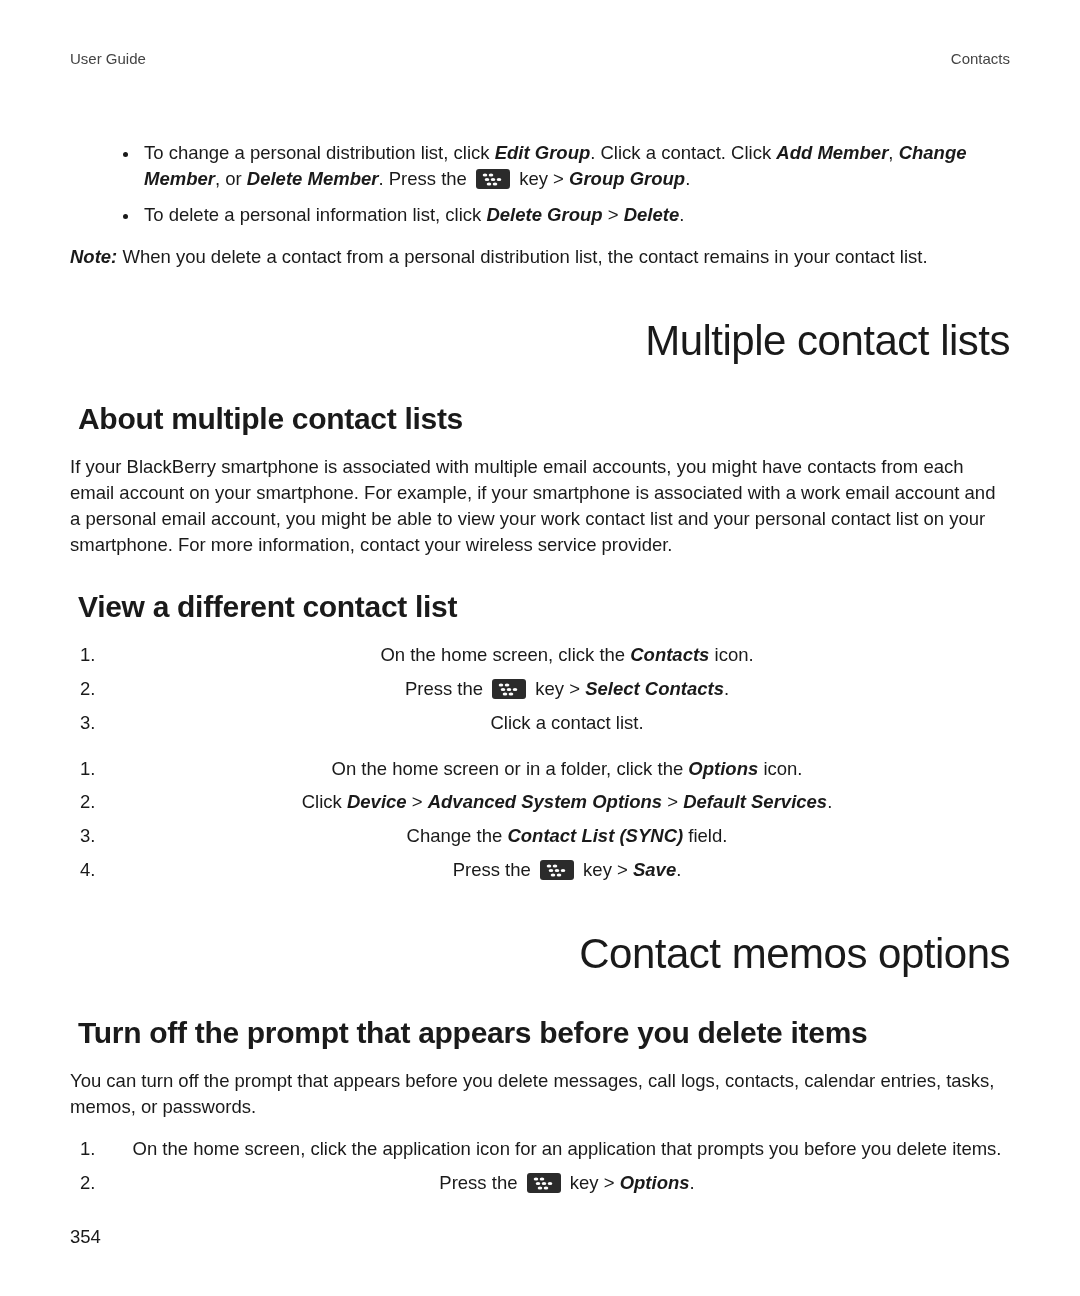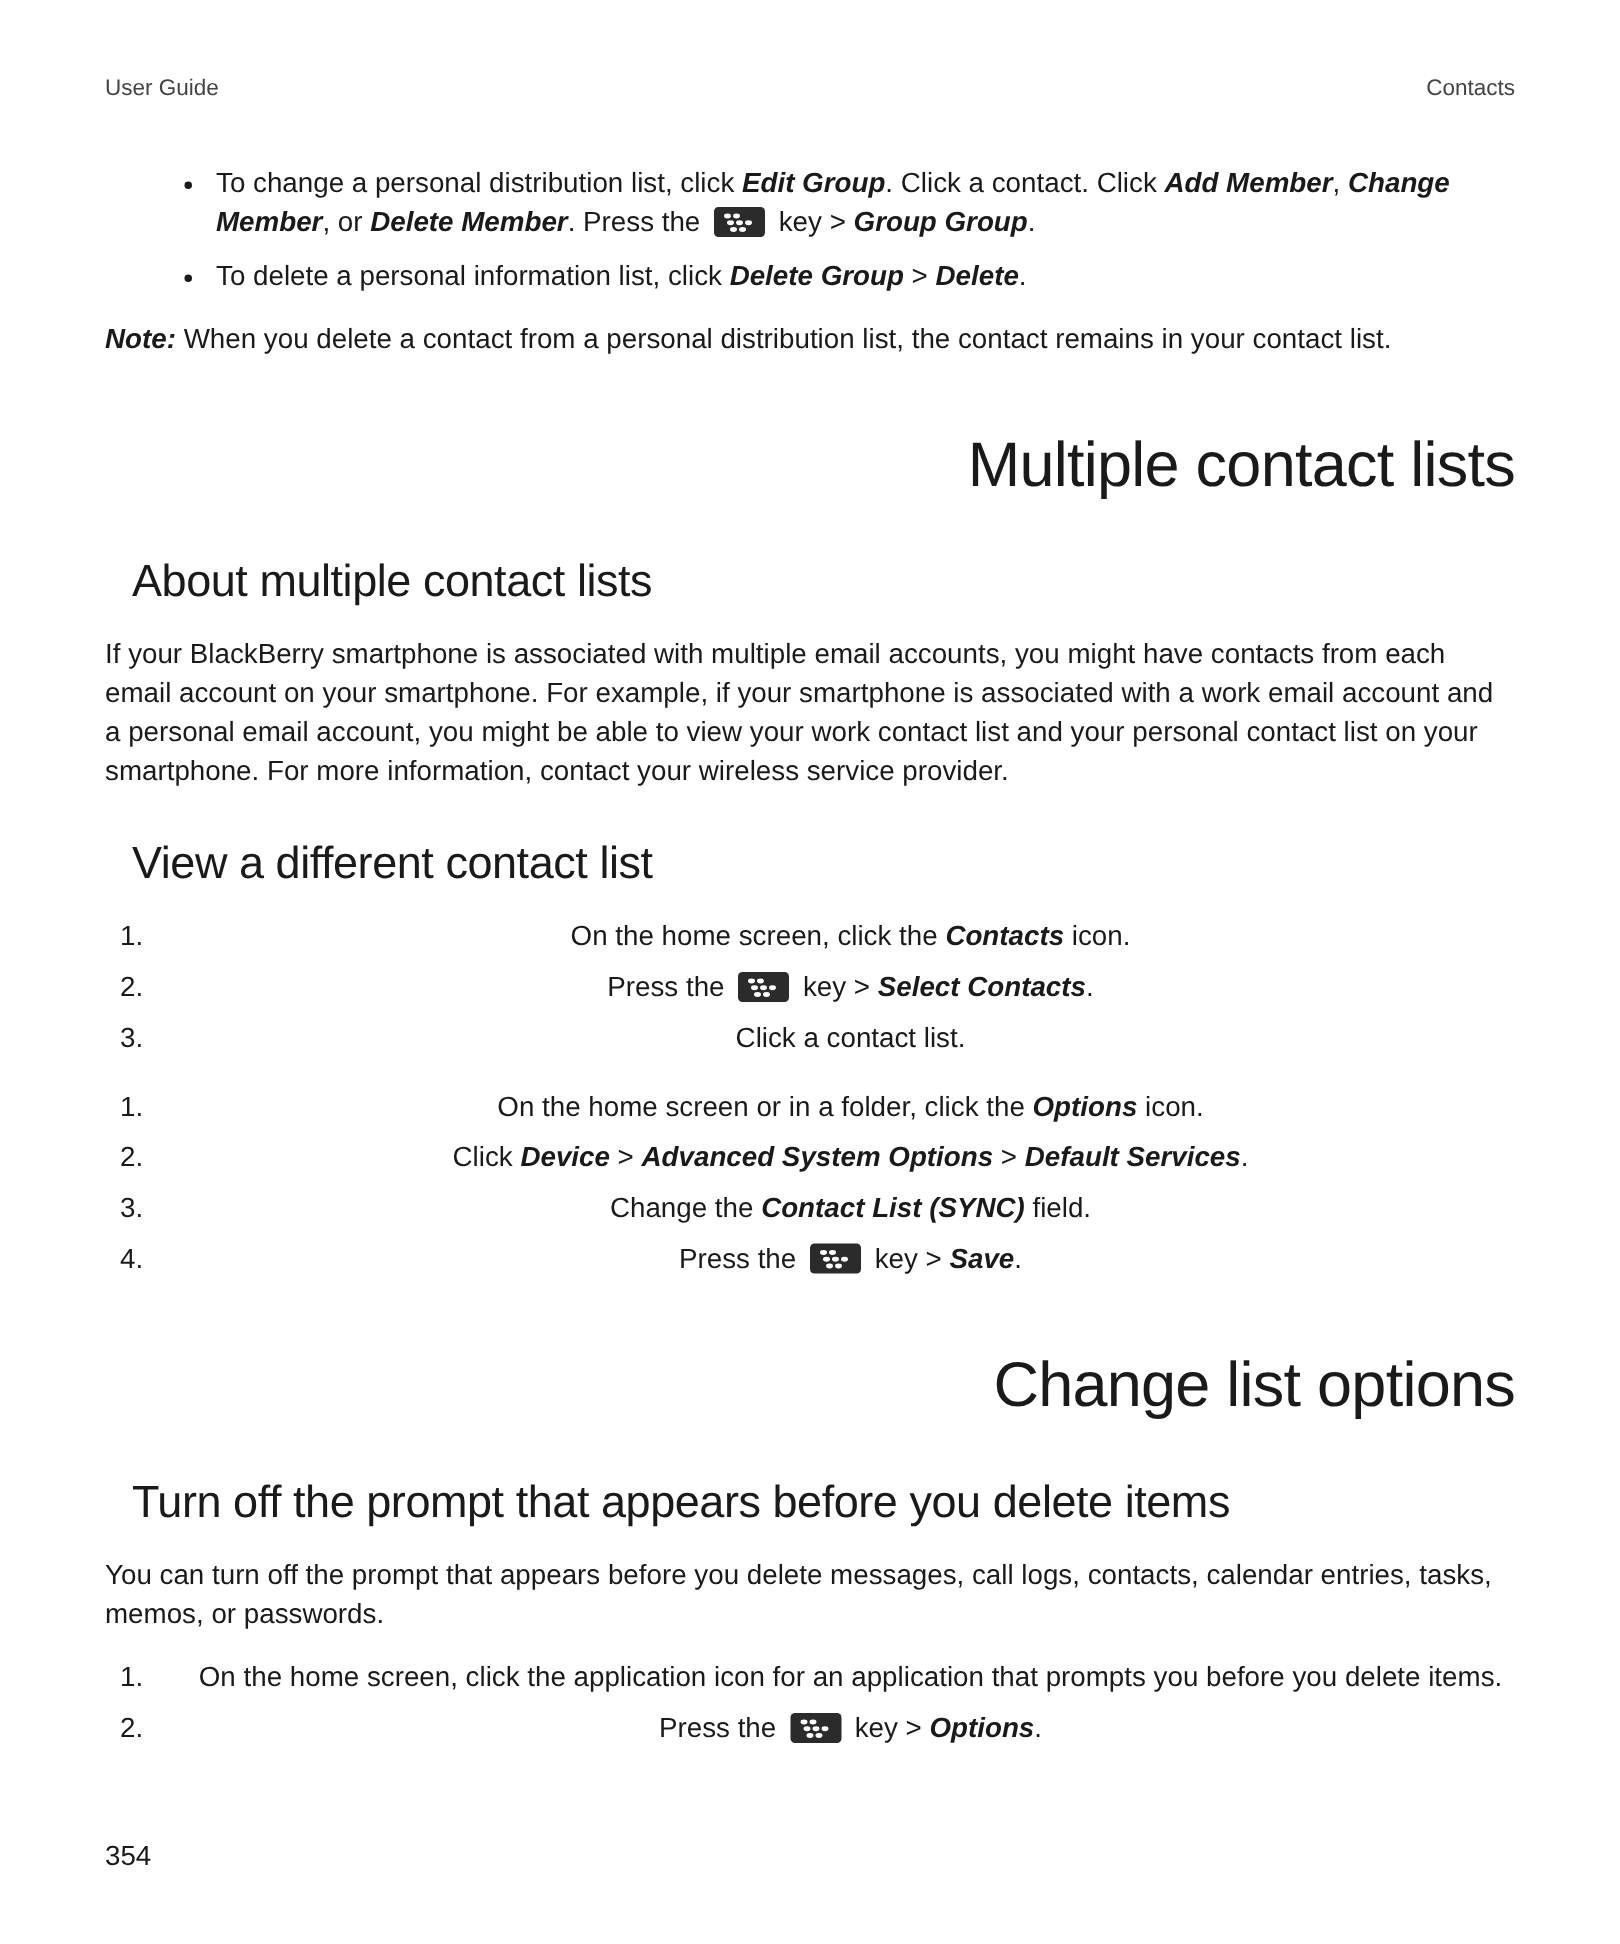--- a/index.html
+++ b/index.html
@@ -19,21 +19,21 @@
     padding: 48px 70px 60px 70px;
     position: relative;
     box-sizing: border-box;
     height: 100%;
   }
   .hdr {
     display: flex;
     justify-content: space-between;
     font-size: 15px;
     color: #444;
-    margin-bottom: 40px;
+    margin-bottom: 71px;
     gap: 19px;
   }
 
   ul.bullets {
     list-style-type: disc;
     margin: 0 0 16px 0;
     padding-left: 70px;
   }
   ul.bullets > li {
     padding-left: 4px;
@@ -64,23 +64,23 @@
   }
 
   h1.section {
     font-weight: 400;
     font-size: 42px;
     margin: 42px 0 22px 0;
     letter-spacing: -0.5px;
     text-align: right;
   }
   h2.sub {
-    font-weight: 400;
+    font-weight: 700;
     font-size: 30px;
-    margin: 28px 0 14px 18px;
+    margin: 28px 0 14px 8px;
     letter-spacing: -0.3px;
   }
   p { margin: 10px 0 16px; }
   b { font-weight: 700; font-style: italic; }
 
   .bbkey {
     display: inline-block;
     vertical-align: middle;
     width: 34px;
     height: 20px;
@@ -174,21 +174,21 @@
               <ellipse cx="6" cy="8.5" rx="2.3" ry="1.6"></ellipse>
               <ellipse cx="12" cy="8.5" rx="2.3" ry="1.6"></ellipse>
               <ellipse cx="18" cy="8.5" rx="2.3" ry="1.6"></ellipse>
               <ellipse cx="8" cy="13" rx="2.3" ry="1.6"></ellipse>
               <ellipse cx="14" cy="13" rx="2.3" ry="1.6"></ellipse>
             </g>
           </svg></span><span> key &gt; </span><b>Save</b><span>.</span>
     </li>
   </ol>
 
-  <h1 class="section">Change list options</h1>
+  <h1 class="section">Contact memos options</h1>
 
   <h2 class="sub">Turn off the prompt that appears before you delete items</h2>
   <p>You can turn off the prompt that appears before you delete messages, call logs, contacts, calendar entries, tasks, memos, or passwords.</p>
   <ol class="steps">
     <li>On the home screen, click the application icon for an application that prompts you before you delete items.</li>
     <li>
       <span>Press the </span><span class="bbkey"><svg width="24" height="16" viewBox="0 0 24 16">
             <g fill="#fff">
               <ellipse cx="4" cy="4" rx="2.3" ry="1.6"></ellipse>
               <ellipse cx="10" cy="4" rx="2.3" ry="1.6"></ellipse>

